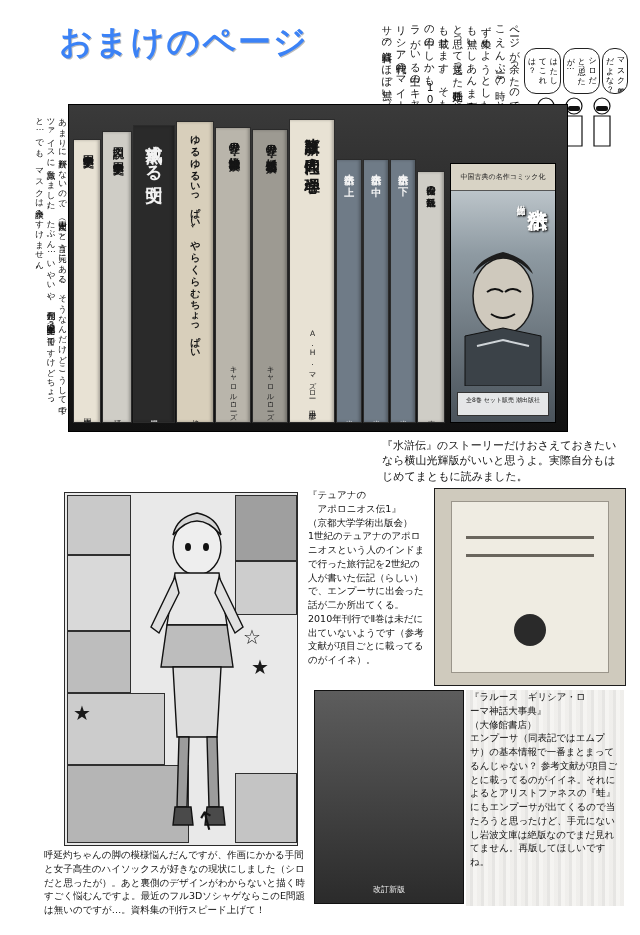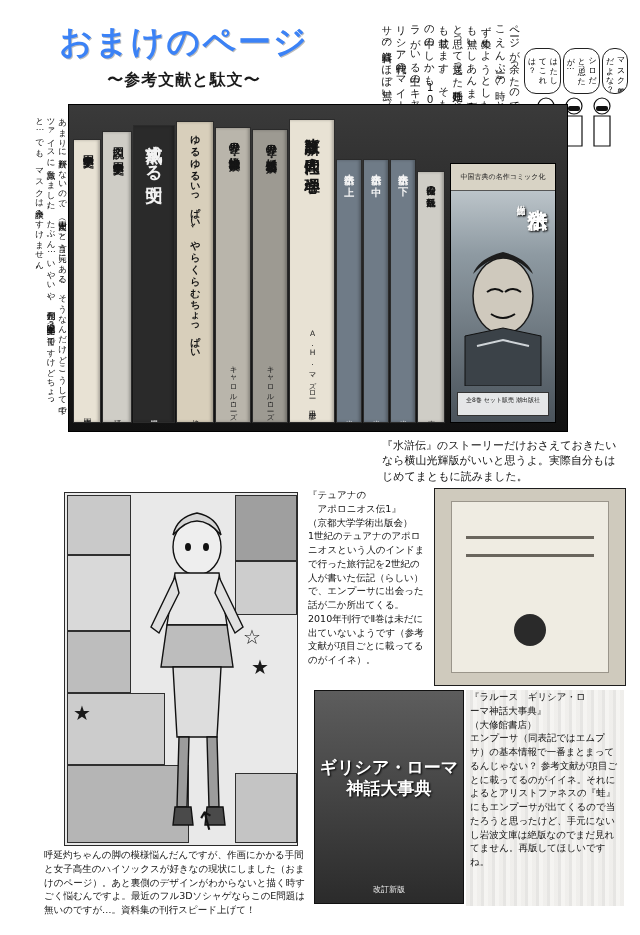--- a/index.html
+++ b/index.html
@@ -339,21 +339,20 @@
     opacity: 0.22;
   }
 </style>
 </head>
 <body>
 
 <div class="page">
 
   <div class="title-block">
     <div class="title-main">おまけのページ</div>
-    <div class="title-sub">〜参考文献と駄文〜</div>
   </div>
 
   <div class="intro-text vtext">ページが余ったので、前回（『ばばこえんぷー』）の時、とりあえず集めようとしたけど、星も無いしあんま面白みがないと思って見送った呼延灼ちゃん関連資料でも載せます。そもそも、中国古典小説の中のしかも100人以上登場キャラがいる中の一キャラ（呼延灼）と古典ギリシア時代のマイナー妖怪（エンプーサ）の資料はほぼ無いって！</div>
 
   <div class="speech-bubbles">
     <div class="bubble vtext">はたしてこれは？</div>
     <div class="bubble vtext">シロだと思ったが…</div>
     <div class="bubble vtext">マスク着用だよな？</div>
   </div>
 
@@ -480,39 +479,38 @@
       </svg>
     </div>
 
     <span class="mp-star" style="left:8px;top:208px">★</span>
     <span class="mp-star" style="left:178px;top:132px">☆</span>
     <span class="mp-star" style="left:186px;top:162px">★</span>
   </div>
 
   <div class="arrow-up">↑</div>
 
-  <div class="bottom-left-caption">呼延灼ちゃんの脚の模様悩んだんですが、作画にかかる手間と女子高生のハイソックスが好きなの現状にしました（おまけのページ）。あと裏側のデザインがわからないと描く時すごく悩むんですよ。最近のフル3DソシャゲならこのE問題は無いのですが…。資料集の刊行スピード上げて！</div>
+  <div class="bottom-left-caption">呼延灼ちゃんの脚の模様悩んだんですが、作画にかかる手間と女子高生のハイソックスが好きなの現状にしました（シロだと思ったが）。あと裏側のデザインがわからないと描く時すごく悩むんですよ。最近のフル3DソシャゲならこのE問題は無いのですが…。資料集の刊行スピード上げて！</div>
 
   <div class="entry1-text">
     <div class="entry-heading">『テュアナの</div>
     <div class="entry-heading">　アポロニオス伝1』</div>
     <div class="entry-heading">（京都大学学術出版会）</div>
     <div>1世紀のテュアナのアポロニオスという人のインドまで行った旅行記を2世紀の人が書いた伝記（らしい）で、エンプーサに出会った話が二か所出てくる。2010年刊行でⅡ巻は未だに出ていないようです（参考文献が項目ごとに載ってるのがイイネ）。</div>
   </div>
 
   <div class="entry1-photo">
     <div class="e1-inner">
       <div class="e1-line" style="top:34px"></div>
       <div class="e1-line" style="top:52px"></div>
       <div class="e1-seal"></div>
     </div>
   </div>
 
   <div class="entry2-photo">
-    <div class="e2-title">ギリシア・ローマ神話大事典</div>
     <div class="e2-pub">改訂新版</div>
   </div>
 
   <div class="shelf-photo-bg"></div>
 
   <div class="entry2-text">
     <div class="entry-heading">『ラルース　ギリシア・ロ</div>
     <div class="entry-heading">ーマ神話大事典』</div>
     <div class="entry-heading">（大修館書店）</div>
     <div>エンプーサ（同表記ではエムプサ）の基本情報で一番まとまってるんじゃない？ 参考文献が項目ごとに載ってるのがイイネ。それによるとアリストファネスの『蛙』にもエンプーサが出てくるので当たろうと思ったけど、手元にないし岩波文庫は絶版なのでまだ見れてません。再版してほしいですね。</div>

